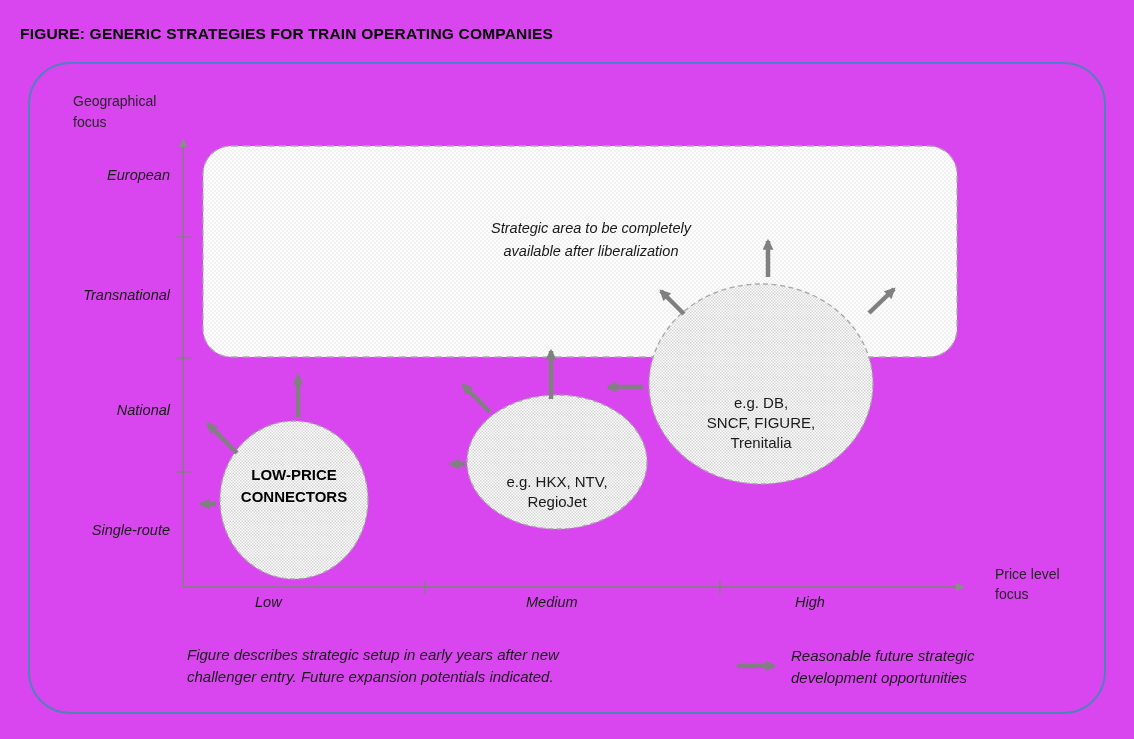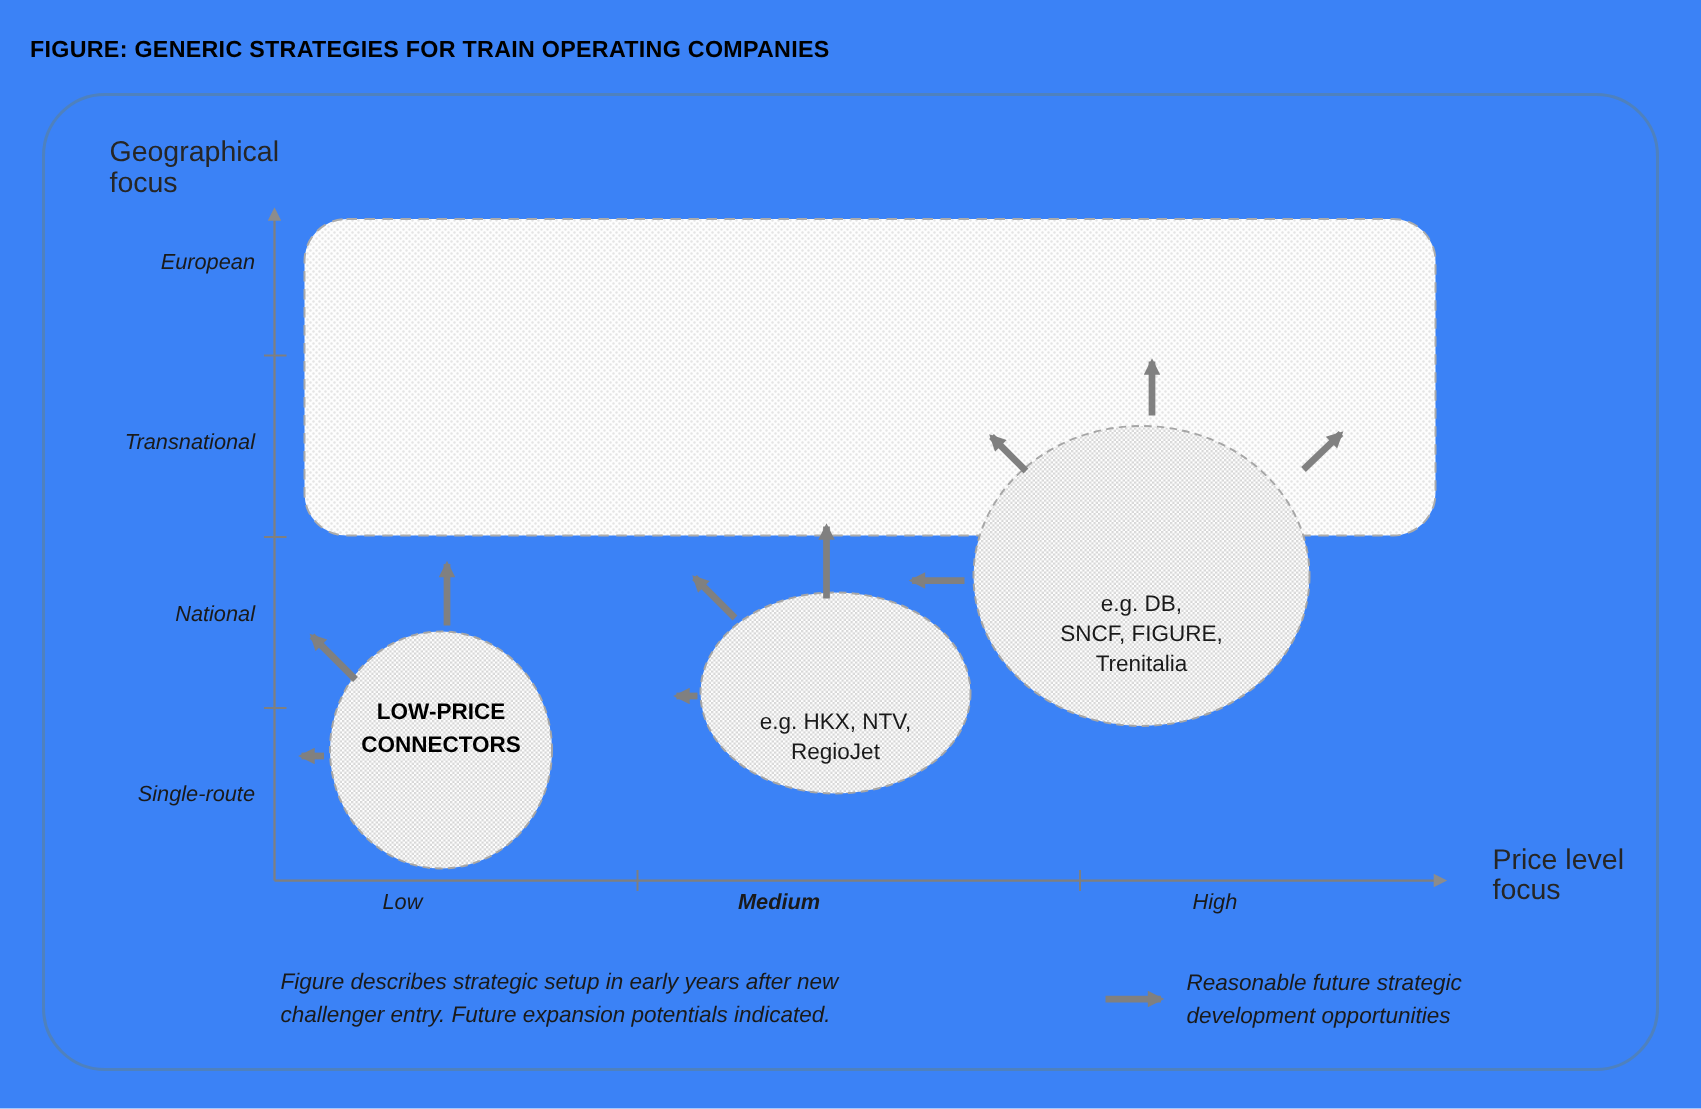--- a/index.html
+++ b/index.html
@@ -1,22 +1,22 @@
 <!DOCTYPE html>
 <html><head>
 <meta charset="utf-8">
 <style>
   html,body{margin:0;padding:0;background:#ffffff;}
-  .page{position:relative;width:1134px;height:739px;background:#3b82f6;overflow:hidden;
+  .page{position:relative;width:1134px;height:739px;background:#d946ef;overflow:hidden;
         font-family:"Liberation Sans",sans-serif;color:#262626;}
   .abs{position:absolute;}
   .pre{white-space:pre-line;}
   .title{left:20px;top:25px;font-size:15.5px;font-weight:bold;color:#000;letter-spacing:.2px;}
   .frame{left:28px;top:62px;width:1074px;height:648px;border:2px solid #4f81bd;border-radius:42px;}
-  .axis-label{font-size:19px;line-height:21px;color:#262626;}
+  .axis-label{font-size:14px;line-height:21px;color:#262626;}
   .ytick-label{width:140px;left:30px;text-align:right;font-style:italic;font-size:14.5px;color:#1a1a1a;}
   .xtick-label{width:100px;text-align:left;top:594px;font-style:italic;font-size:14.5px;color:#1a1a1a;}
   .area-label{left:441px;top:217px;width:300px;text-align:center;font-style:italic;
               font-size:14.5px;line-height:23px;color:#1a1a1a;}
   .ellipse-name{width:240px;text-align:center;font-weight:bold;font-size:15px;line-height:22px;color:#000;}
   .ellipse-examples{width:240px;text-align:center;font-size:15px;line-height:20px;color:#1a1a1a;}
   .footnote{left:187px;top:644px;width:480px;font-style:italic;font-size:15px;line-height:22px;color:#1a1a1a;}
   .legend-text{left:791px;top:645px;width:260px;font-style:italic;font-size:15px;line-height:22px;color:#1a1a1a;}
   svg{position:absolute;left:0;top:0;}
 </style>
@@ -83,23 +83,25 @@
 focus</div>
   <div class="abs axis-label pre" style="left:995px;top:564px;line-height:20px;">Price level
 focus</div>
 
   <div class="abs ytick-label" style="top:167px;">European</div>
   <div class="abs ytick-label" style="top:287px;">Transnational</div>
   <div class="abs ytick-label" style="top:402px;">National</div>
   <div class="abs ytick-label" style="top:522px;">Single-route</div>
 
   <div class="abs xtick-label" style="left:255px;">Low</div>
-  <div class="abs xtick-label" style="left:492px;font-weight:bold;">Medium</div>
+  <div class="abs xtick-label" style="left:526px;">Medium</div>
   <div class="abs xtick-label" style="left:795px;">High</div>
 
+  <div class="abs area-label pre">Strategic area to be completely
+available after liberalization</div>
 
   <div class="abs ellipse-name pre" style="left:174px;top:464px;">LOW-PRICE
 CONNECTORS</div>
 
   <div class="abs ellipse-examples pre" style="left:437px;top:472px;">e.g.  HKX, NTV,
 RegioJet</div>
 
   <div class="abs ellipse-examples pre" style="left:641px;top:393px;">e.g.  DB,
 SNCF, FIGURE,
 Trenitalia</div>

